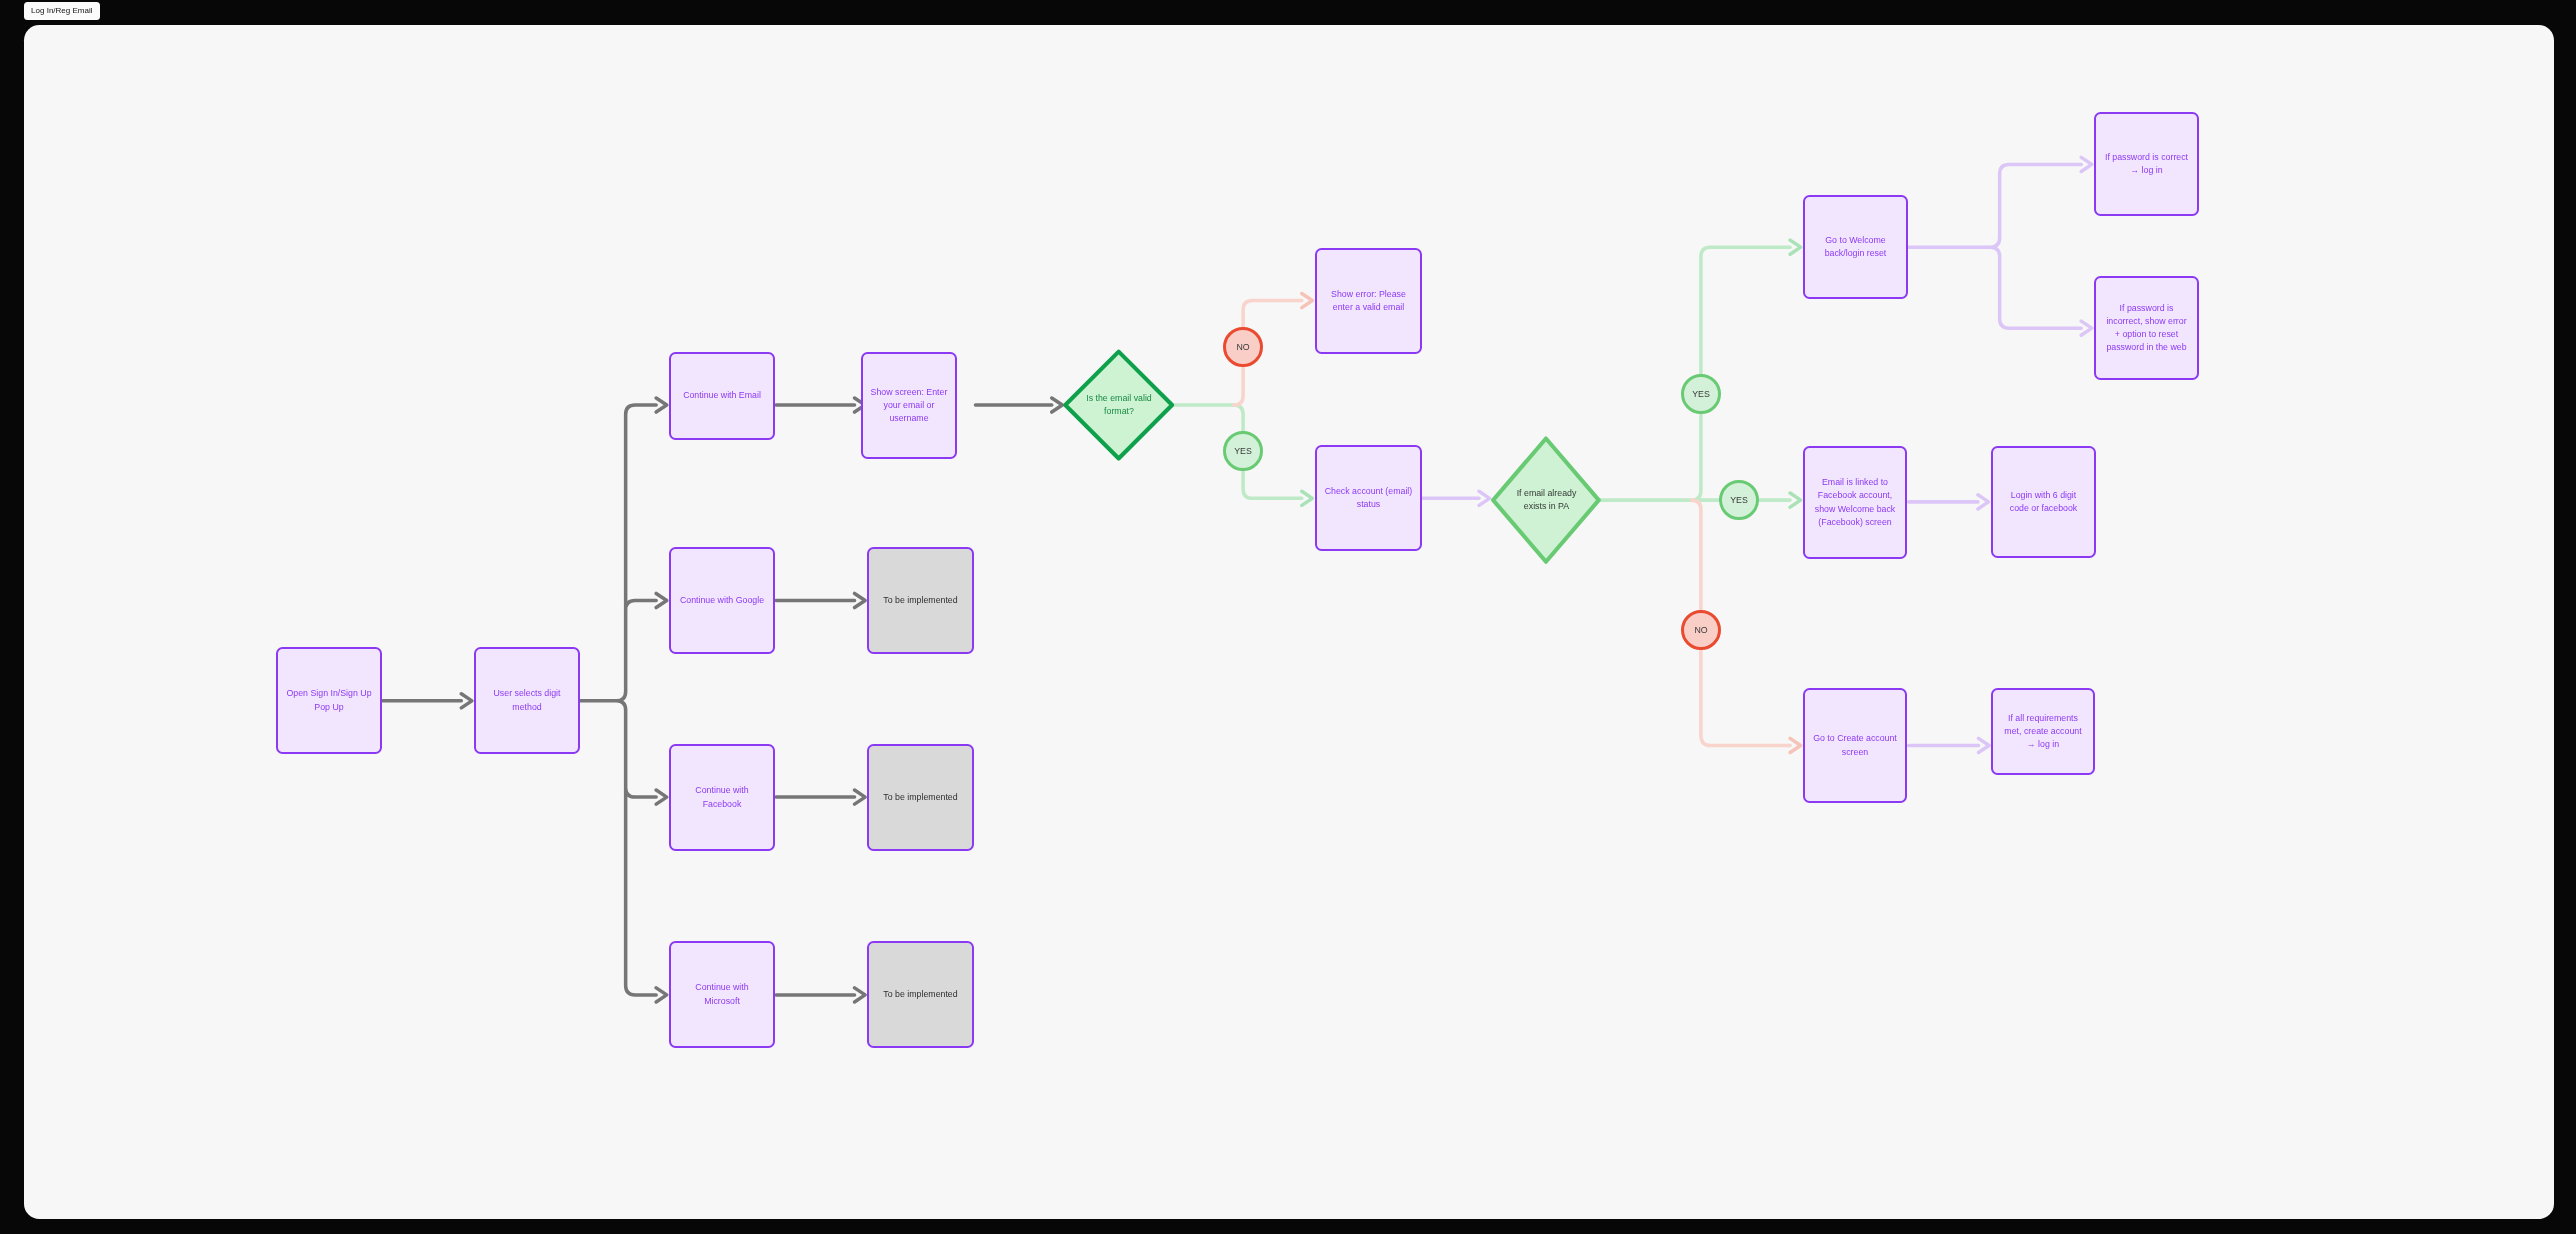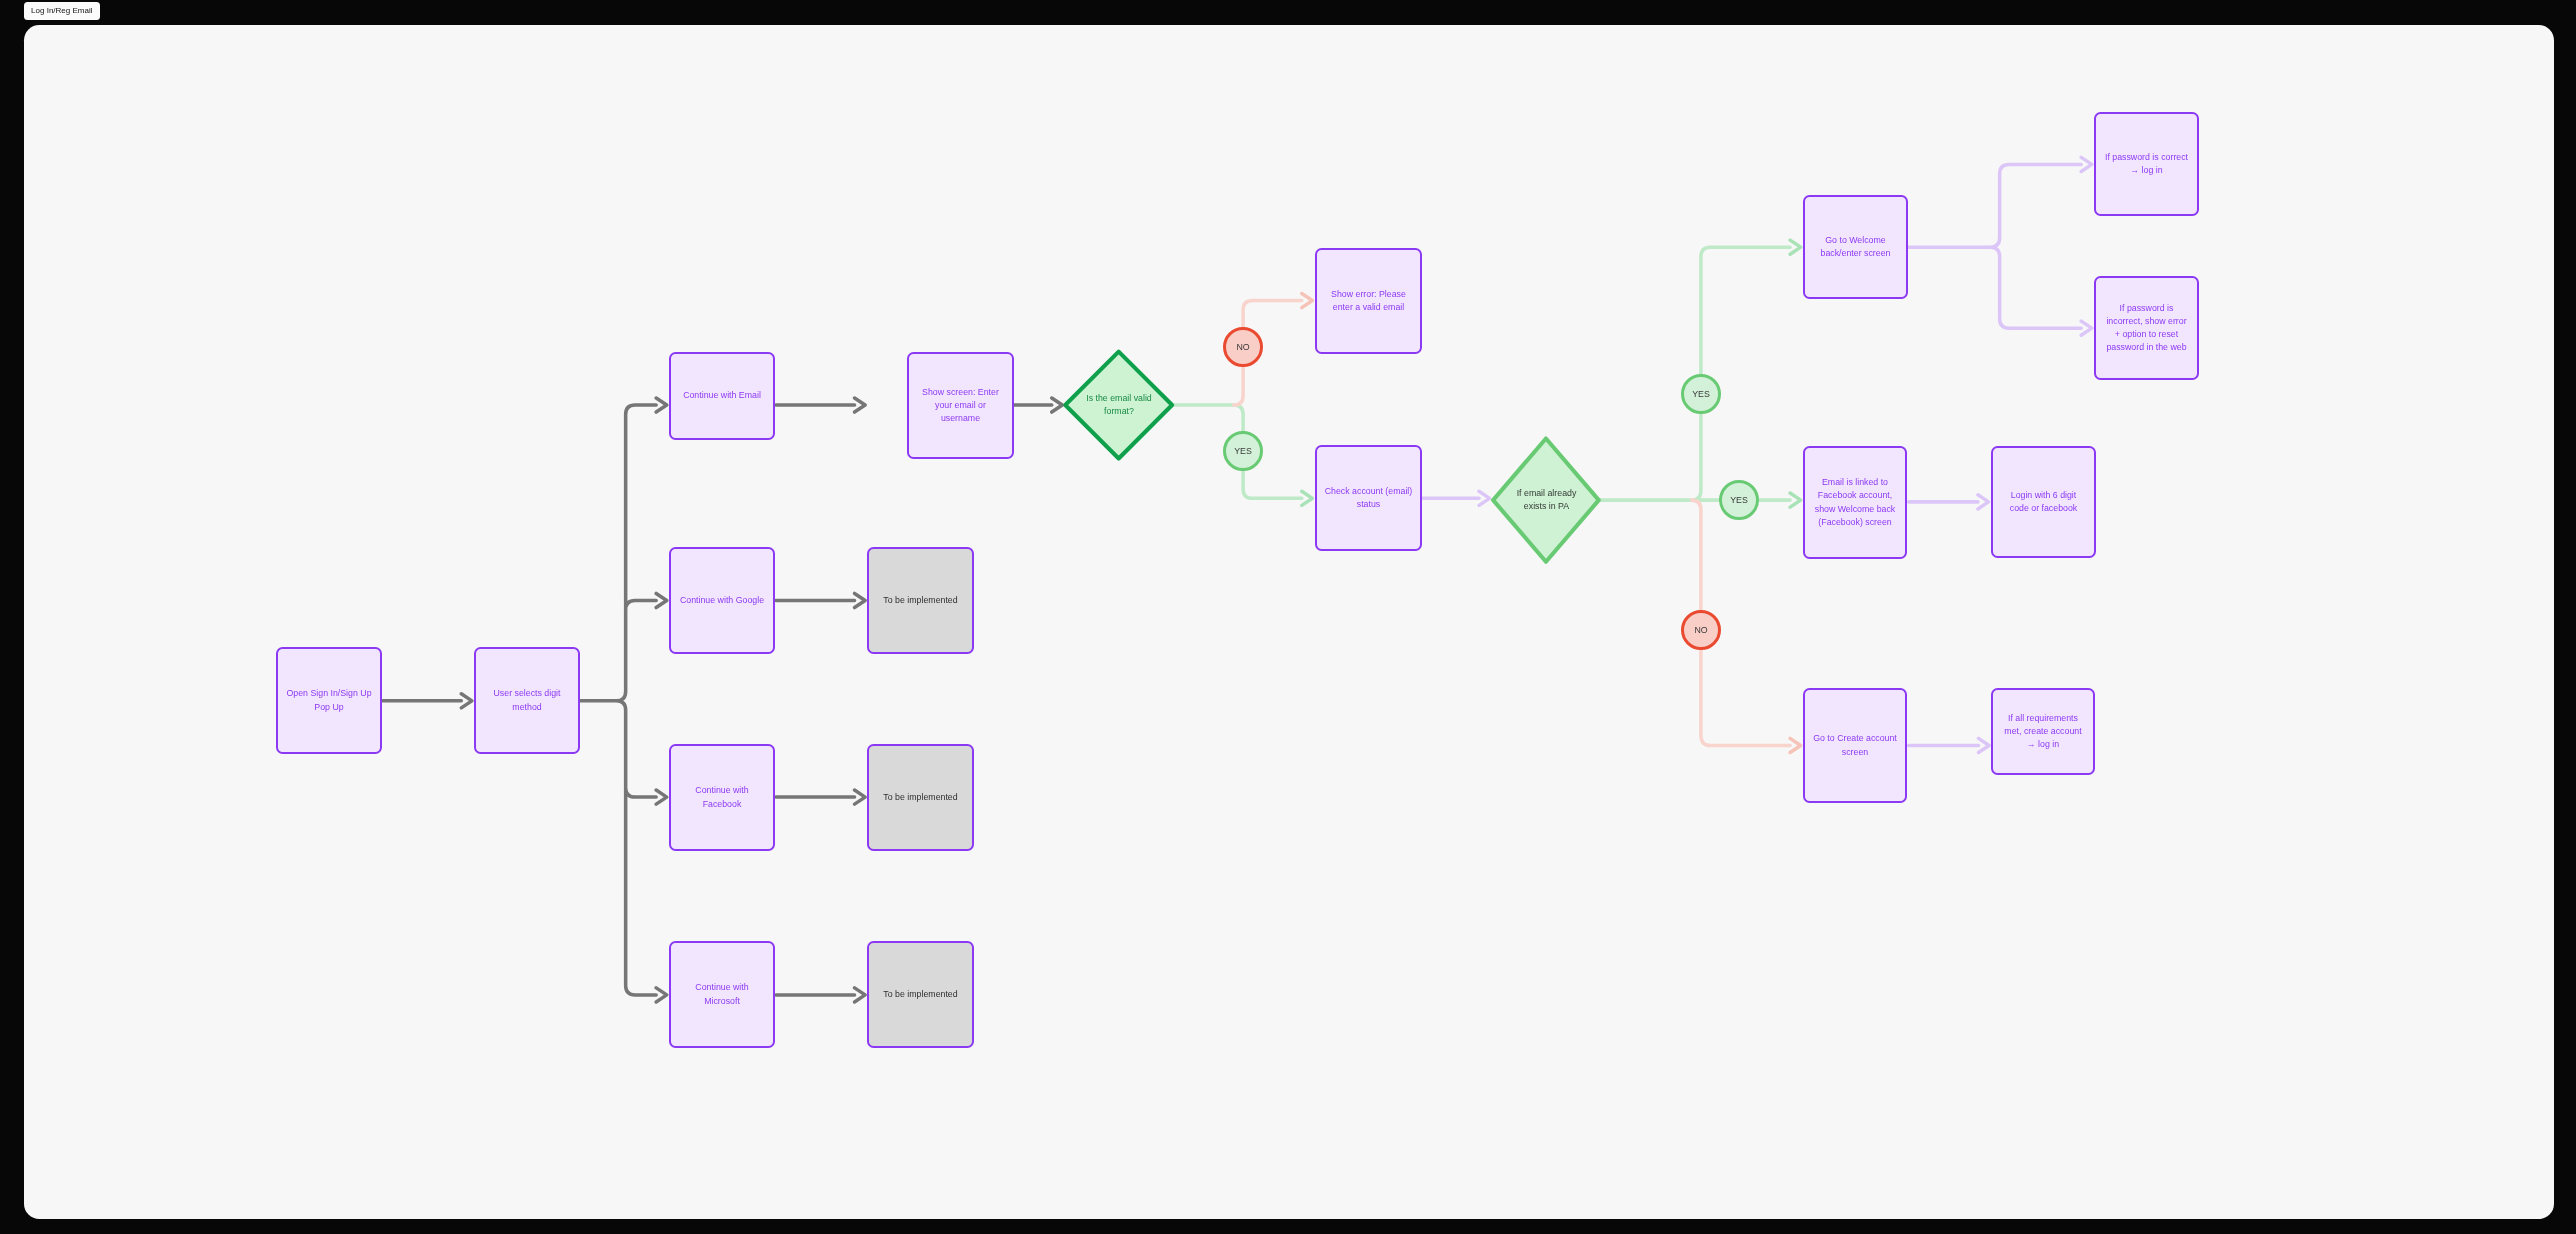--- a/index.html
+++ b/index.html
@@ -82,35 +82,35 @@
          M 3371 1258 L 3389 1270 L 3371 1282" fill="none" stroke="#DCC6F8" stroke-width="6" stroke-linecap="round" stroke-linejoin="round"></path>
 
     <path d="M 1906 599 L 1997 690 L 1906 781 L 1815 690 Z" fill="#CDF3D3" stroke="#0FA04C" stroke-width="7" stroke-linejoin="round"></path>
     <path d="M 2634 747 L 2724 852 L 2634 957 L 2544 852 Z" fill="#CFF1D4" stroke="#68CA73" stroke-width="7" stroke-linejoin="round"></path>
   </svg>
 
   <div class="node" style="left:276px;top:647px;width:106px;height:107px;">Open Sign In/Sign Up Pop Up</div>
   <div class="node" style="left:474px;top:647px;width:106px;height:107px;">User selects digit method</div>
 
   <div class="node" style="left:669px;top:352px;width:106px;height:88px;">Continue with Email</div>
-  <div class="node" style="left:907px;top:352px;width:107px;height:107px;">Show screen: Enter your email or username</div>
+  <div class="node" style="left:861px;top:352px;width:96px;height:107px;">Show screen: Enter your email or username</div>
 
   <div class="node" style="left:669px;top:547px;width:106px;height:107px;">Continue with Google</div>
   <div class="node gray" style="left:867px;top:547px;width:107px;height:107px;">To be implemented</div>
 
   <div class="node" style="left:669px;top:744px;width:106px;height:107px;">Continue with Facebook</div>
   <div class="node gray" style="left:867px;top:744px;width:107px;height:107px;">To be implemented</div>
 
   <div class="node" style="left:669px;top:941px;width:106px;height:107px;">Continue with Microsoft</div>
   <div class="node gray" style="left:867px;top:941px;width:107px;height:107px;">To be implemented</div>
 
   <div class="node" style="left:1315px;top:248px;width:107px;height:106px;">Show error: Please enter a valid email</div>
   <div class="node" style="left:1315px;top:445px;width:107px;height:106px;">Check account (email) status</div>
 
-  <div class="node" style="left:1803px;top:195px;width:105px;height:104px;">Go to Welcome back/enter screen</div>
+  <div class="node" style="left:1803px;top:195px;width:105px;height:104px;">Go to Welcome back/login reset</div>
   <div class="node" style="left:2094px;top:112px;width:105px;height:104px;">If password is correct → log in</div>
   <div class="node" style="left:2094px;top:276px;width:105px;height:104px;">If password is incorrect, show error + option to reset password in the web</div>
 
   <div class="node" style="left:1803px;top:446px;width:104px;height:113px;">Email is linked to Facebook account, show Welcome back (Facebook) screen</div>
   <div class="node" style="left:1991px;top:446px;width:105px;height:112px;">Login with 6 digit code or facebook</div>
 
   <div class="node" style="left:1803px;top:688px;width:104px;height:115px;">Go to Create account screen</div>
   <div class="node" style="left:1991px;top:688px;width:104px;height:87px;">If all requirements met, create account → log in</div>
 
   <div class="dtext d1" style="left:1075px;top:370px;width:88px;height:70px;">Is the email valid format?</div>

